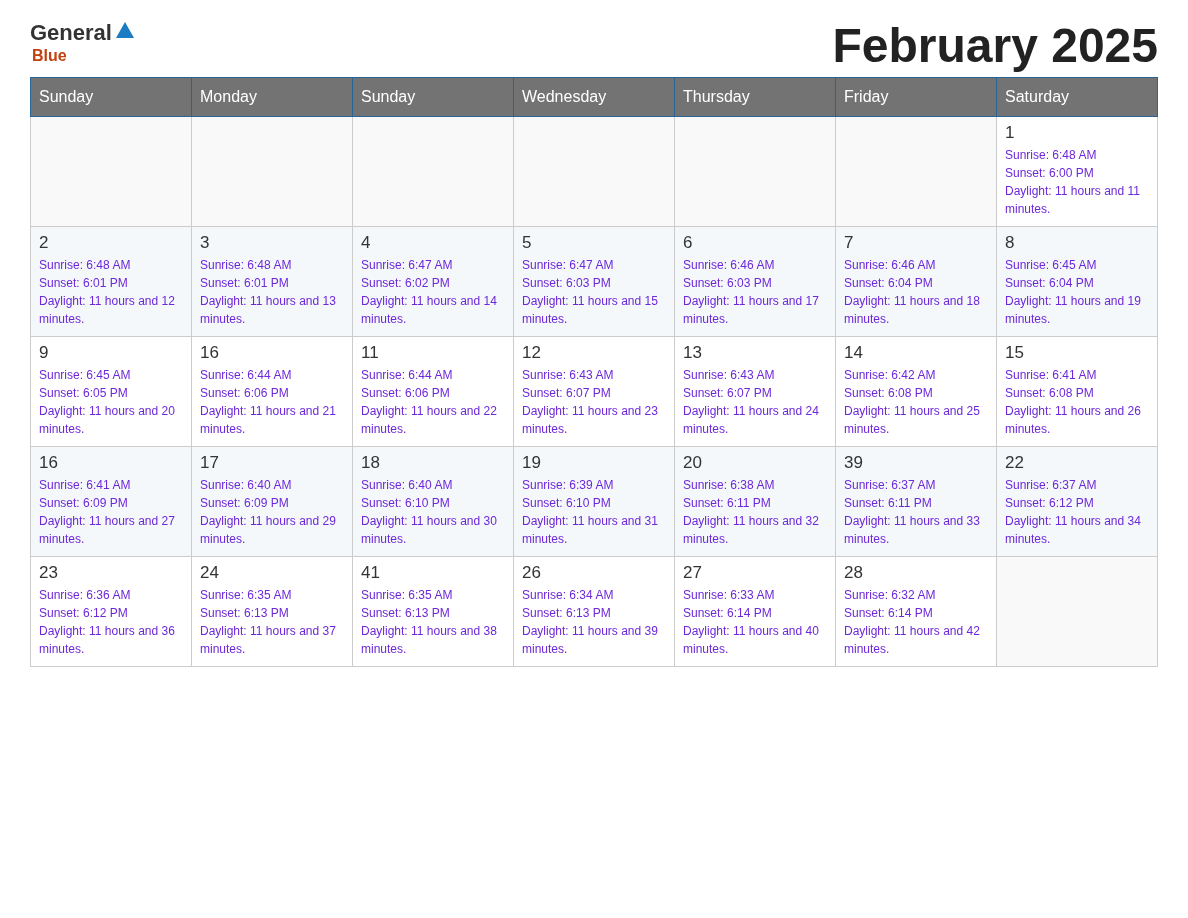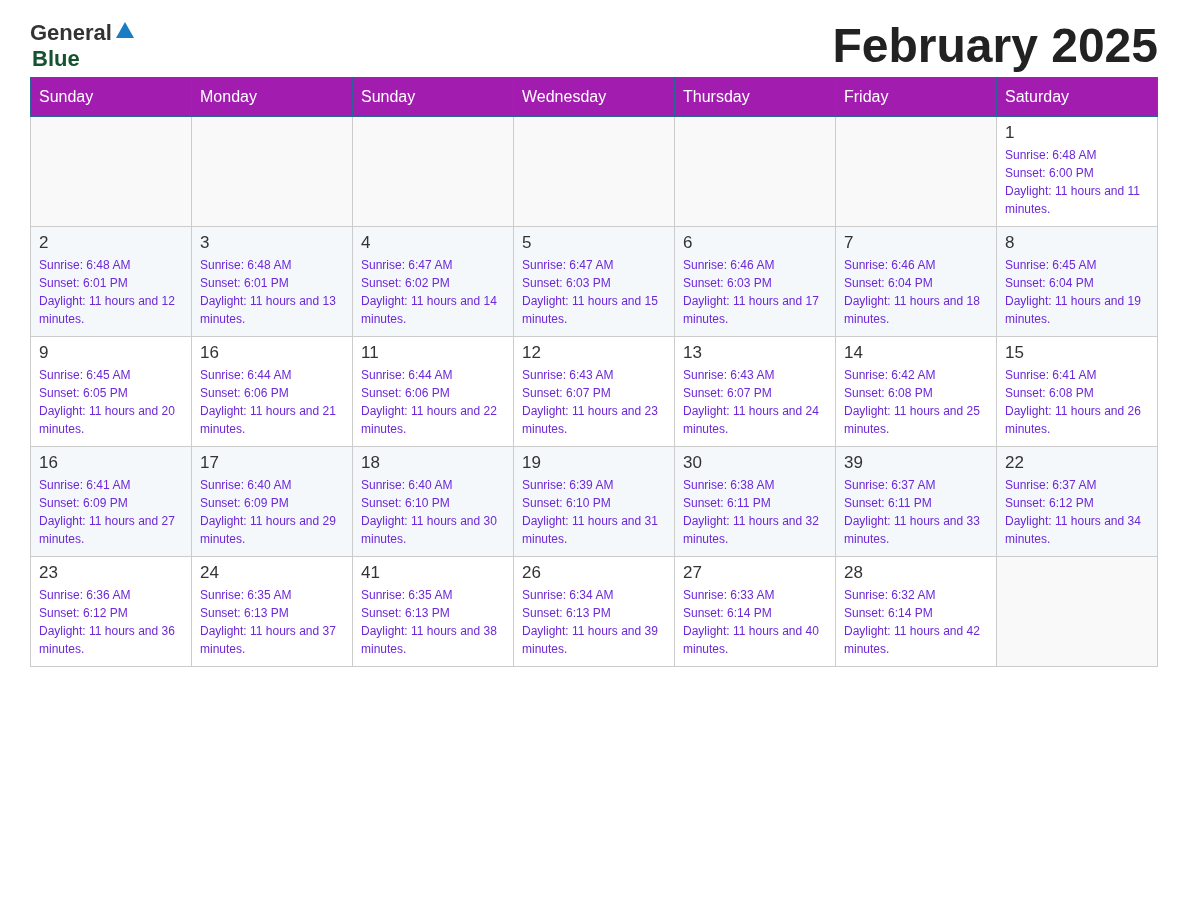--- a/index.html
+++ b/index.html
@@ -28,23 +28,23 @@
     .logo-wrapper {
       display: flex;
       flex-direction: column;
       line-height: 1.2;
     }
     .logo-line1 {
       display: flex;
       align-items: center;
     }
     .logo-line2 {
-      font-size: 22px;
+      font-size: 16px;
       font-weight: bold;
-      color: #14532d;
+      color: #c2410c;
       padding-left: 2px;
     }
     .title-section {
       text-align: right;
     }
     .month-title {
       font-size: 48px;
       font-weight: bold;
       color: #222;
       line-height: 1.1;
@@ -52,21 +52,21 @@
     .location-title {
       font-size: 22px;
       color: #444;
       font-weight: normal;
     }
     table {
       width: 100%;
       border-collapse: collapse;
     }
     thead tr th {
-      background-color: #a21caf;
+      background-color: #737373;
       color: #fff;
       font-size: 16px;
       font-weight: normal;
       padding: 10px 8px;
       text-align: left;
       border: 1px solid #2a6496;
     }
     tbody tr td {
       border: 1px solid #ccc;
       vertical-align: top;
@@ -215,21 +215,21 @@
         </td>
         <td>
           <span class="day-number">18</span>
           <div class="day-info">Sunrise: 6:40 AM<br>Sunset: 6:10 PM<br>Daylight: 11 hours and 30 minutes.</div>
         </td>
         <td>
           <span class="day-number">19</span>
           <div class="day-info">Sunrise: 6:39 AM<br>Sunset: 6:10 PM<br>Daylight: 11 hours and 31 minutes.</div>
         </td>
         <td>
-          <span class="day-number">30</span>
+          <span class="day-number">20</span>
           <div class="day-info">Sunrise: 6:38 AM<br>Sunset: 6:11 PM<br>Daylight: 11 hours and 32 minutes.</div>
         </td>
         <td>
           <span class="day-number">39</span>
           <div class="day-info">Sunrise: 6:37 AM<br>Sunset: 6:11 PM<br>Daylight: 11 hours and 33 minutes.</div>
         </td>
         <td>
           <span class="day-number">22</span>
           <div class="day-info">Sunrise: 6:37 AM<br>Sunset: 6:12 PM<br>Daylight: 11 hours and 34 minutes.</div>
         </td>

